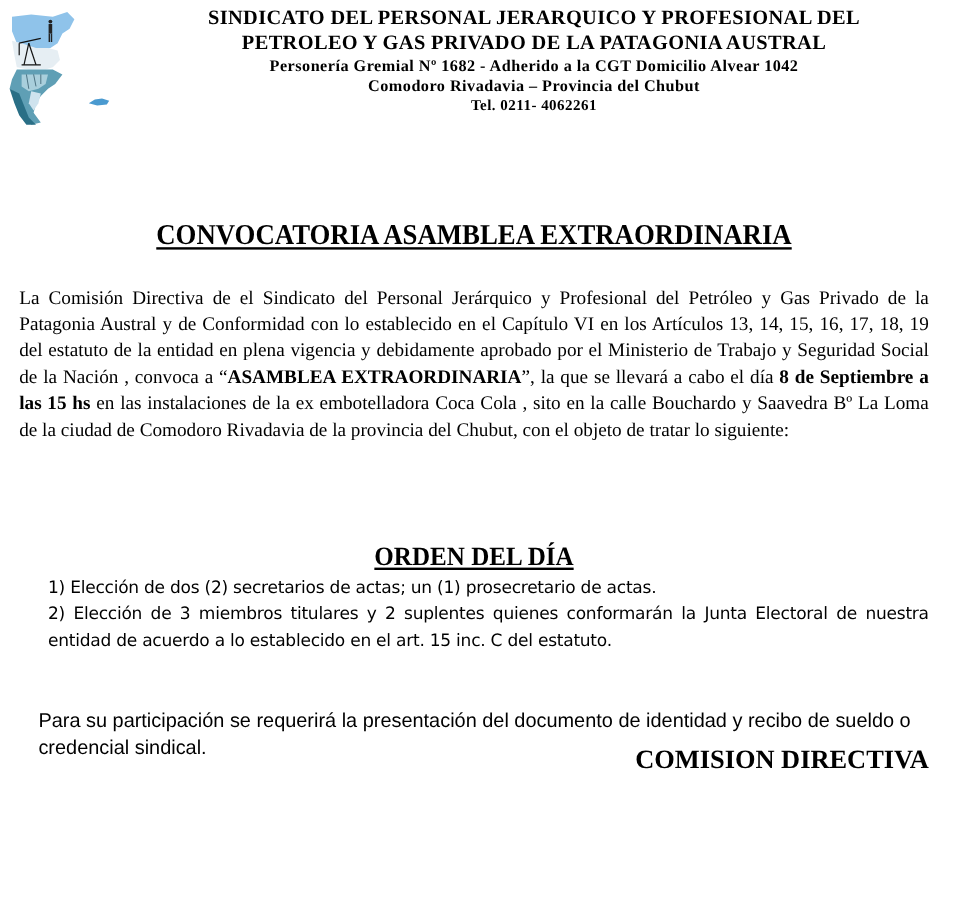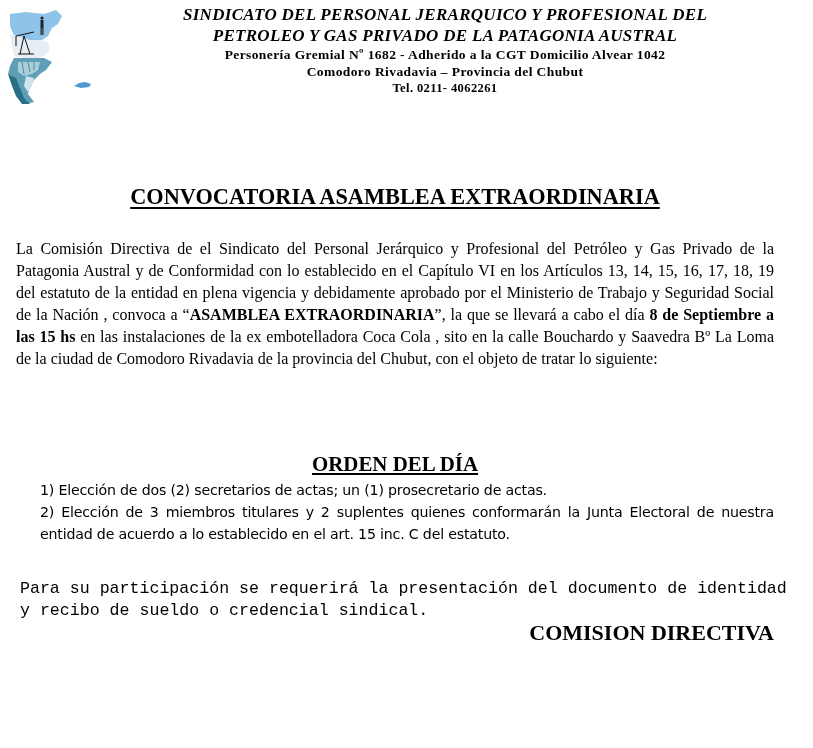--- a/index.html
+++ b/index.html
@@ -32,21 +32,20 @@
     .header {
       position: absolute;
       left: 130px;
       top: 4px;
       width: 630px;
       text-align: center;
     }
     .header .org-line {
       font-family: "Liberation Serif", serif;
       font-weight: bold;
-      font-style: italic;
       font-size: 17px;
       line-height: 21px;
       letter-spacing: 0.3px;
       margin: 0;
     }
     .header .info-line {
       font-family: "Liberation Serif", serif;
       font-weight: bold;
       font-size: 13.5px;
       line-height: 17px;
@@ -114,24 +113,24 @@
       padding: 0;
       list-style: none;
       letter-spacing: -0.2px;
     }
     .order-list li { margin: 0; }
     .footer-text {
       position: absolute;
       left: 16px;
       top: 574px;
       width: 770px;
-      font-family: Liberation Mono, monospace;
+      font-family: Liberation Sans, sans-serif;
       font-size: 16.6px;
       line-height: 22px;
-      margin: 4px;
+      margin: 16px;
     }
     .signature {
       position: absolute;
       right: 39px;
       top: 620px;
       font-family: "Liberation Serif", serif;
       font-weight: bold;
       font-size: 22px;
       line-height: 26px;
     }

